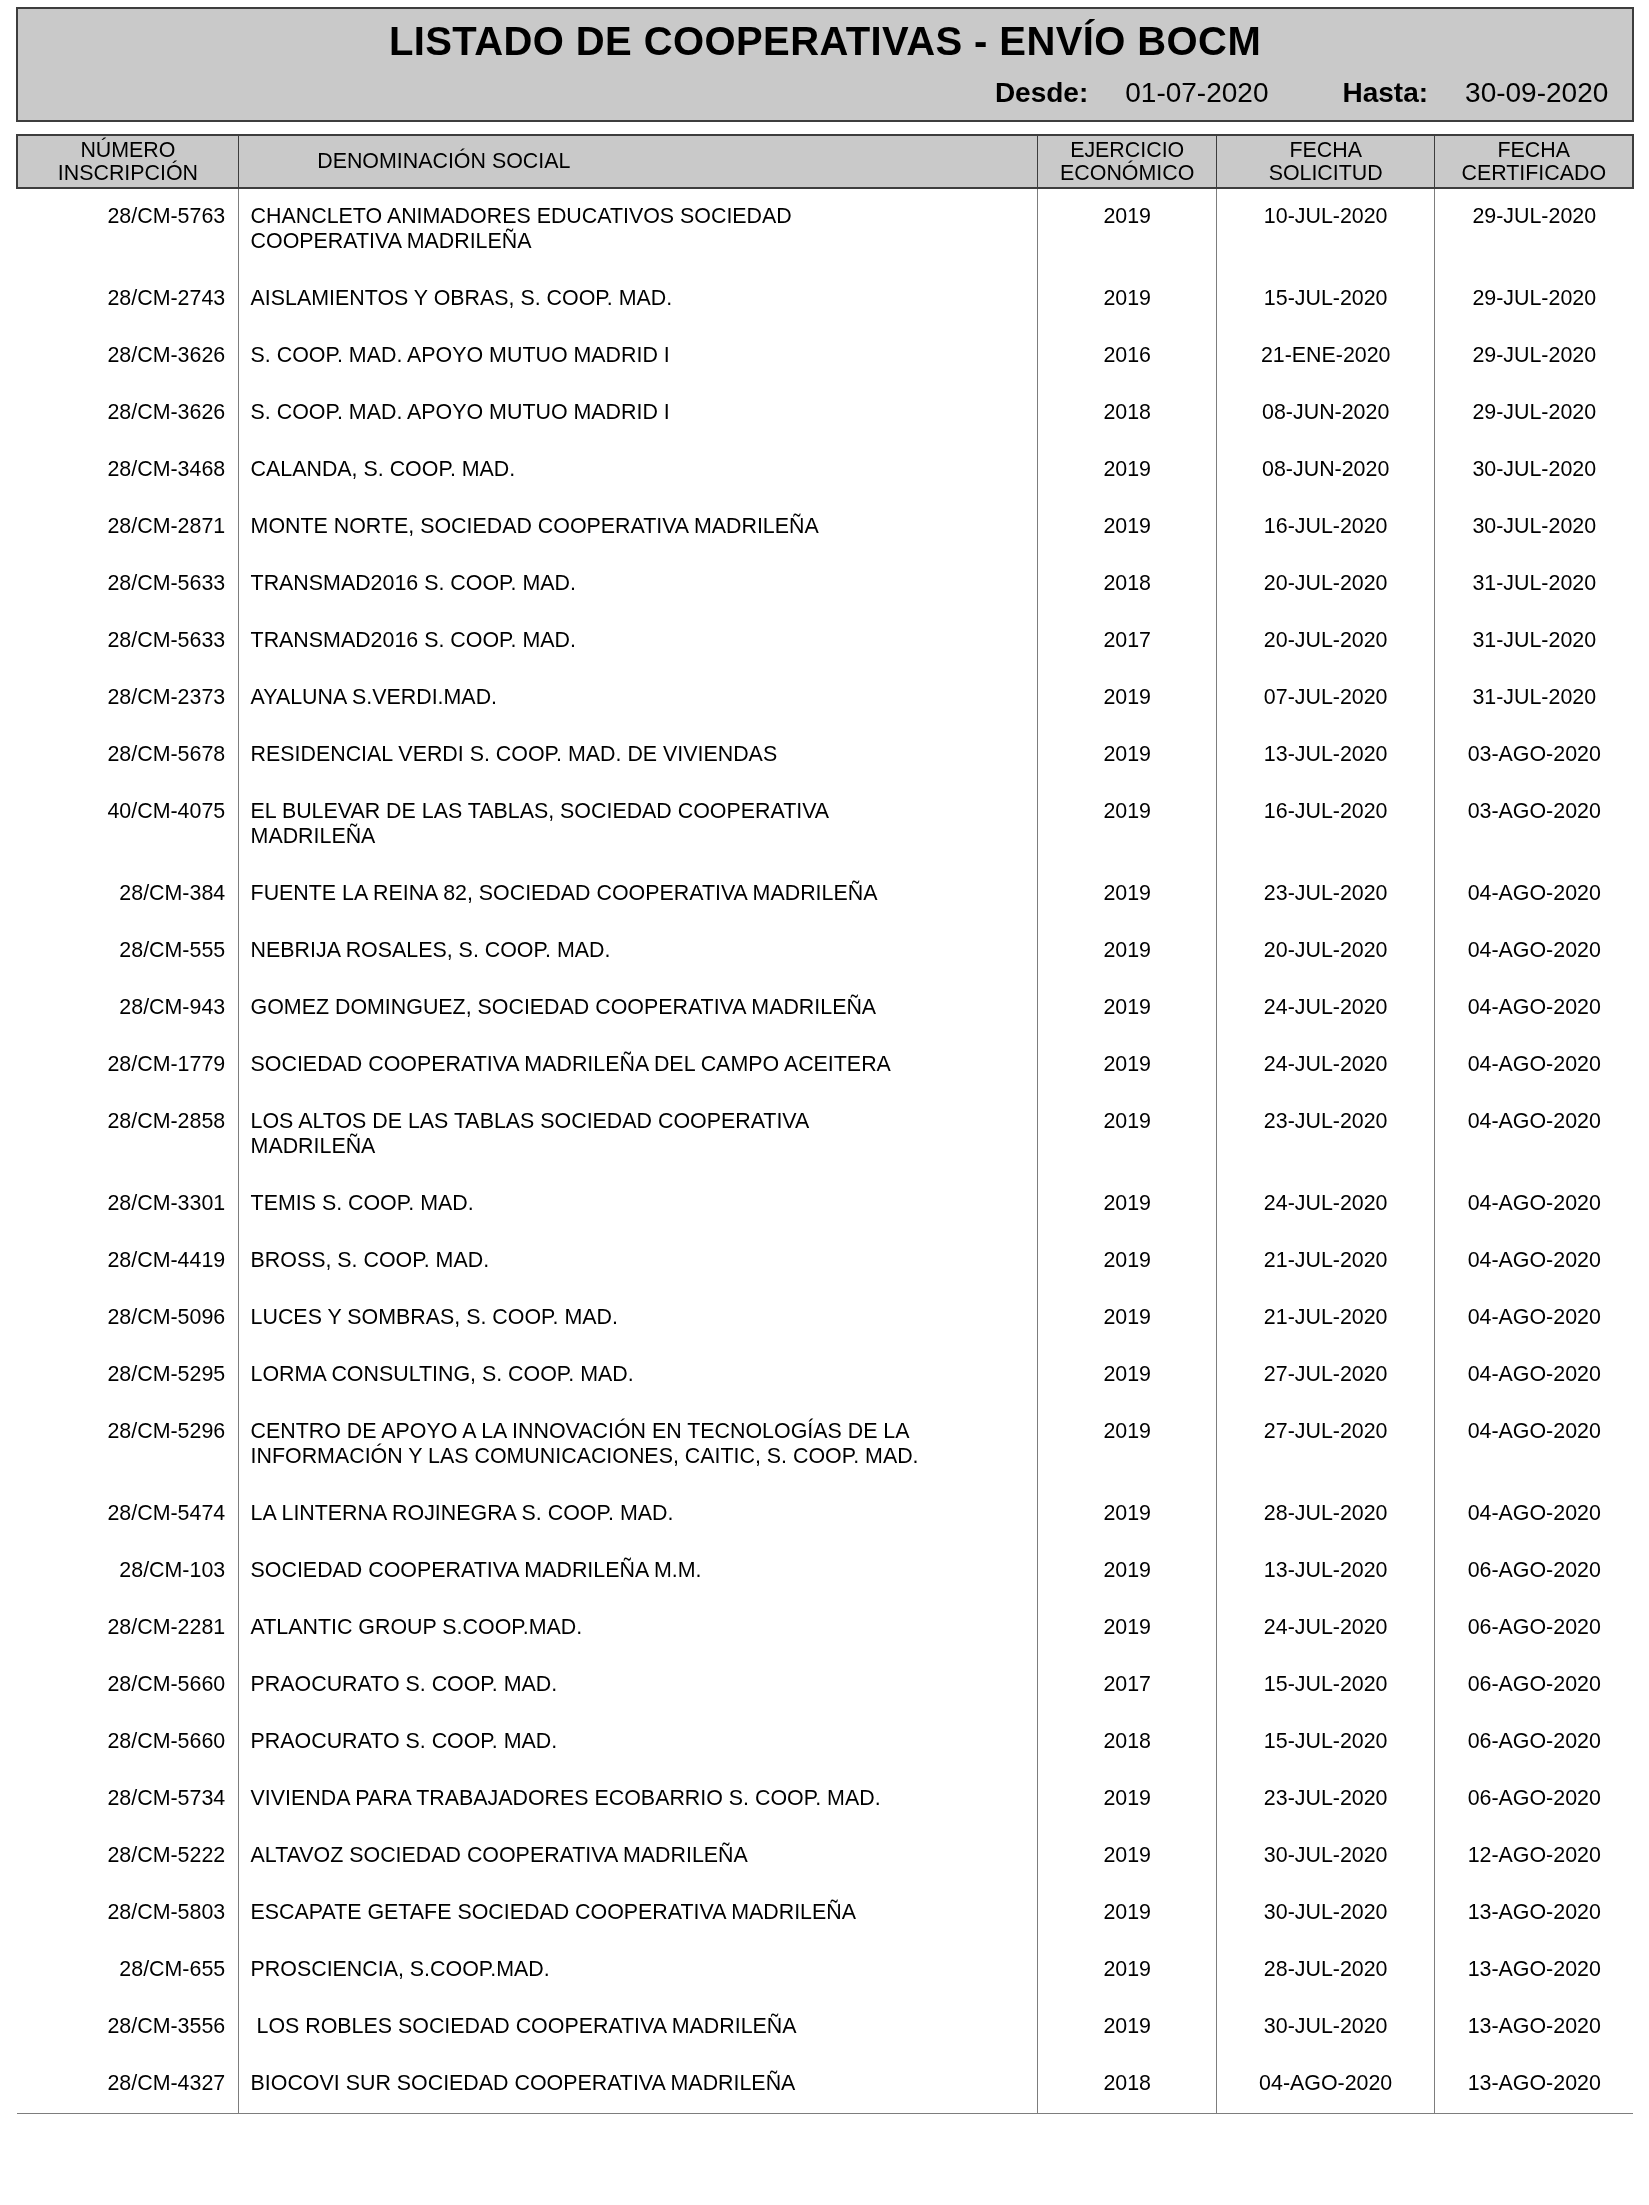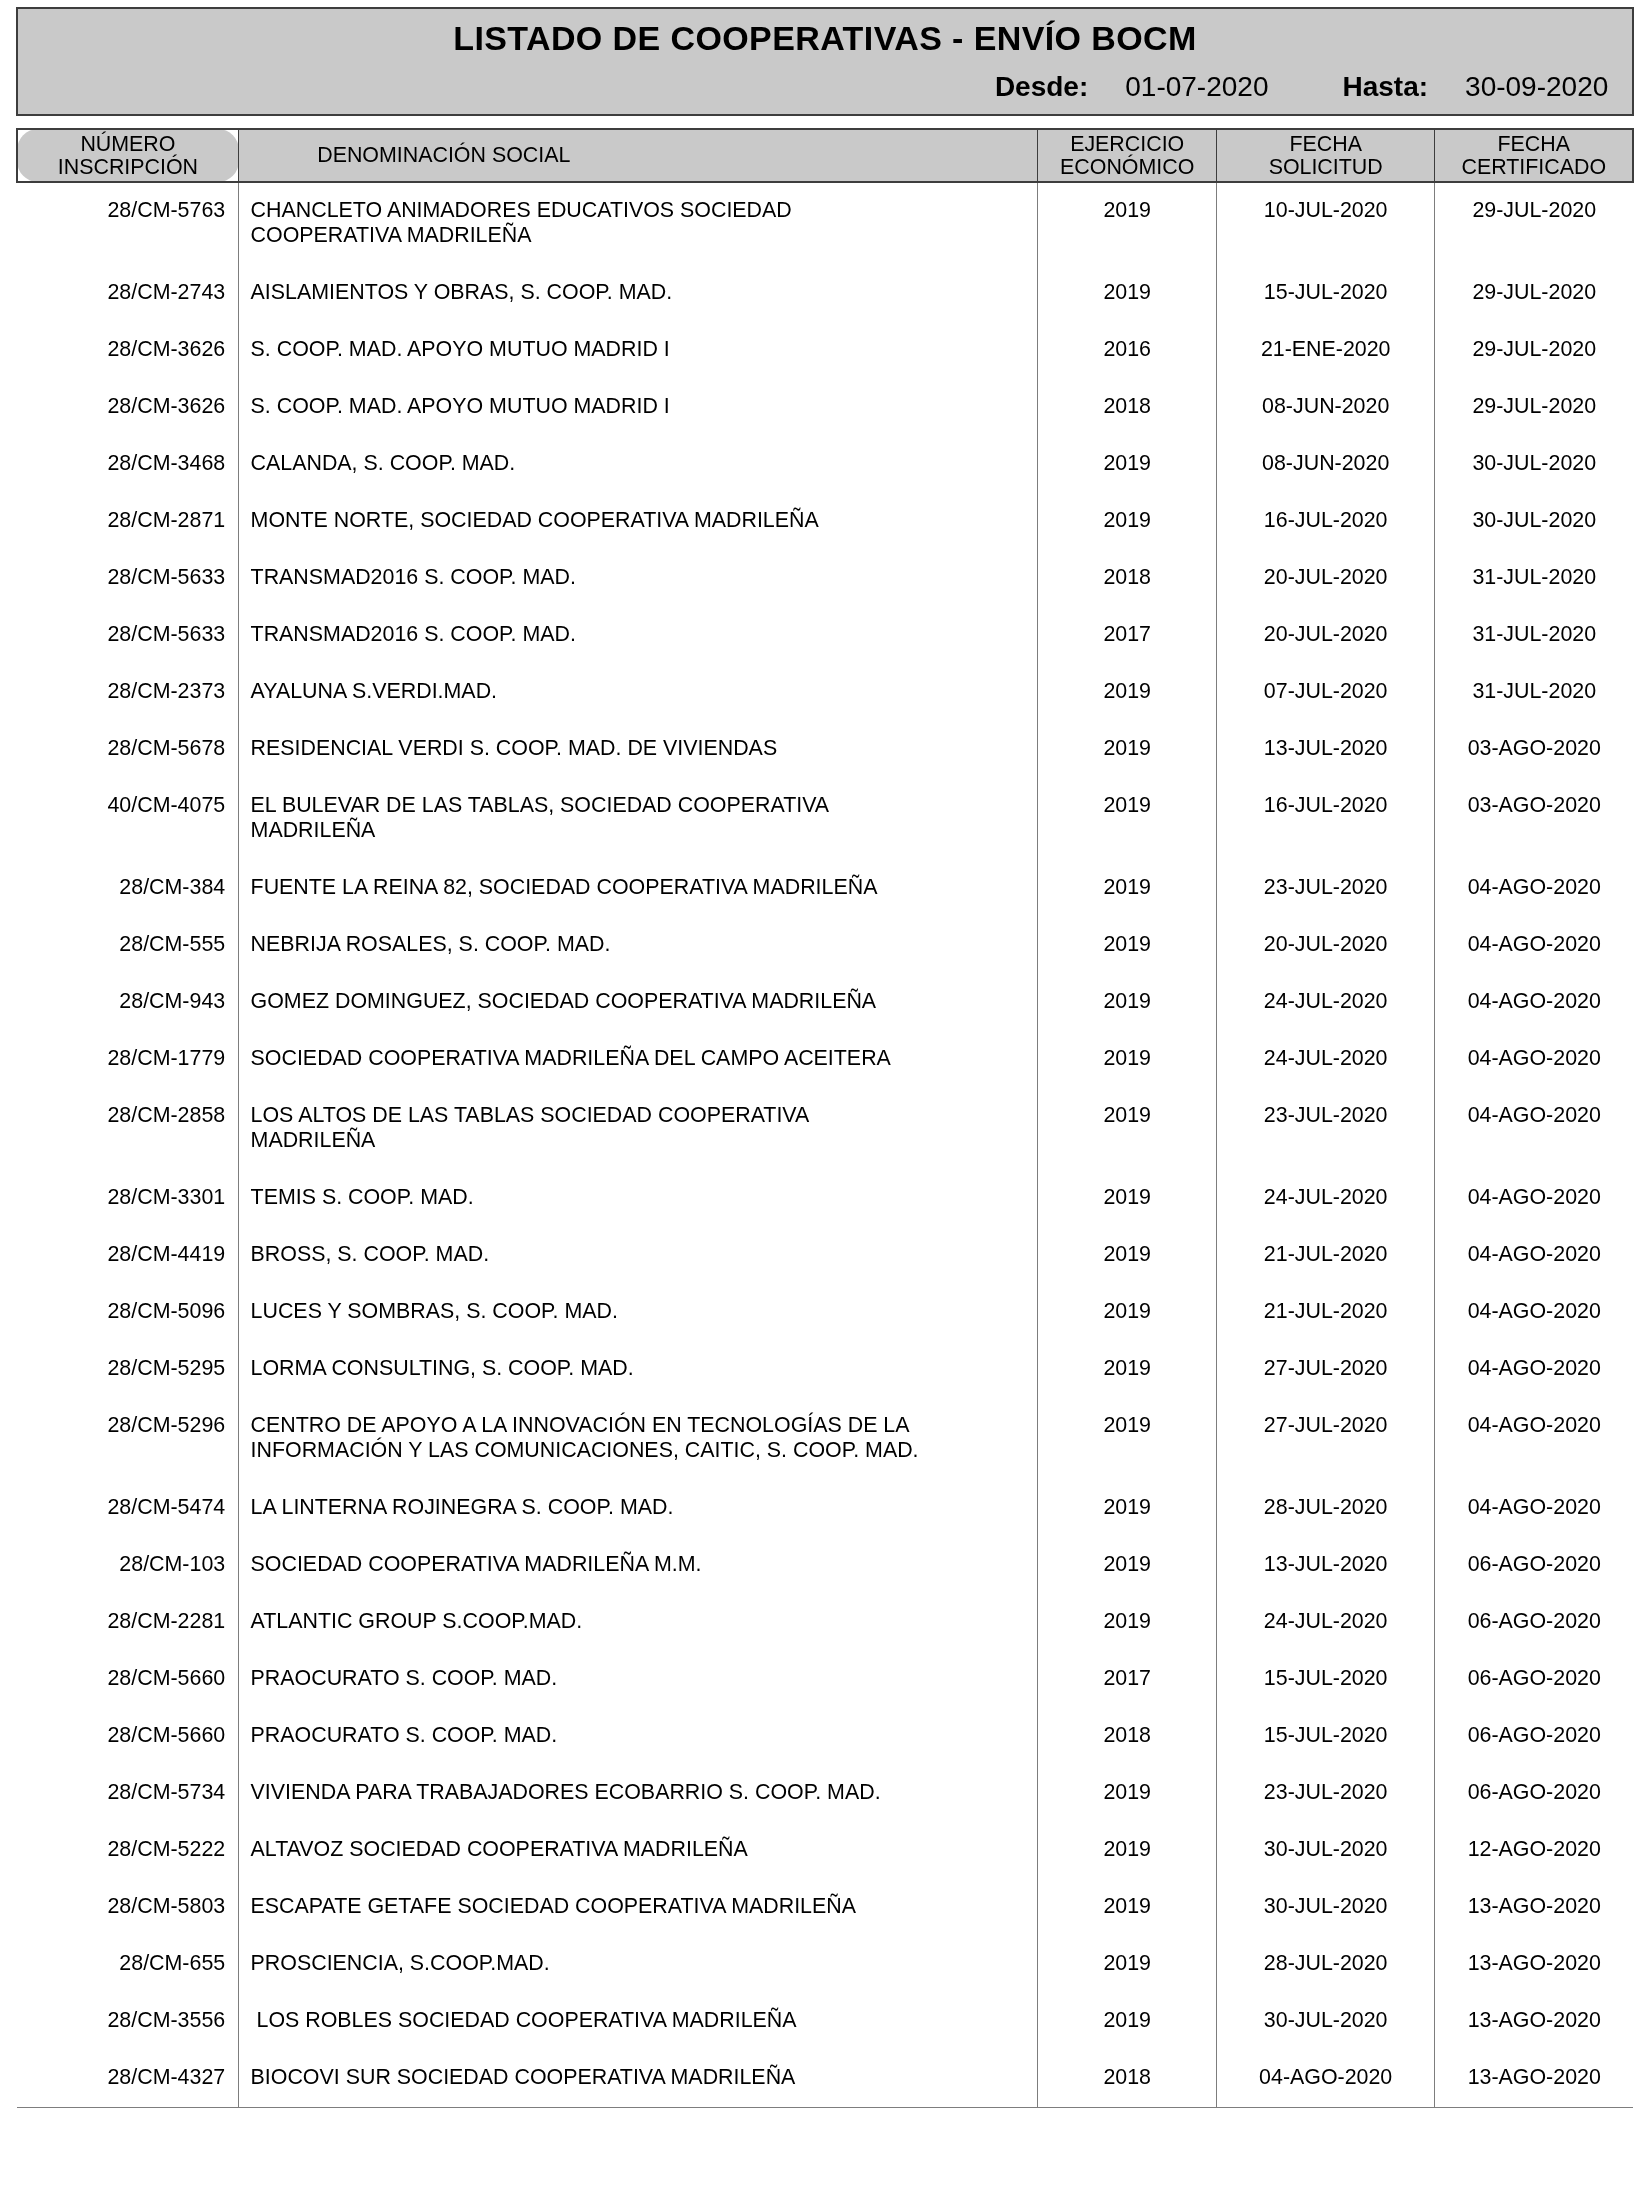--- a/index.html
+++ b/index.html
@@ -16,21 +16,21 @@
   
   .title-box {
     border: 2.1px solid #3d3d3d;
     background: #c9c9c9;
     padding: 10px 24px 11.4px 24px;
     margin-bottom: 11.4px;
   }
   .report-title {
     text-align: center;
     font-weight: bold;
-    font-size: 34px;
+    font-size: 40px;
     letter-spacing: 0.4px;
   }
   .date-range {
     display: flex;
     justify-content: flex-end;
     align-items: baseline;
     margin-top: 13px;
     font-size: 28px;
   }
   .date-label { font-weight: bold; }
@@ -55,21 +55,21 @@
     text-align: center;
     white-space: pre-line;
     padding: 2.8px 4.3px;
     height: 53px;
   }
   thead th:first-child { border-left: 2.1px solid #3d3d3d; }
   thead th:last-child  { border-right: 2.1px solid #3d3d3d; }
   thead th + th { border-left: 1.4px solid #3d3d3d; }
   thead th.c1 { text-align: left; padding-left: 78px; }
 
-  th.c0 { width: 222px; border-radius: 21px; }
+  th.c0 { width: 222px; }
   th.c1 { width: 799px; }
   th.c2 { width: 179px; }
   th.c3 { width: 218px; }
   th.c4 { width: auto; }
 
   tbody td {
     font-size: 21.4px;
     line-height: 25px;
     vertical-align: top;
     padding: 15px 0 17px 0;

